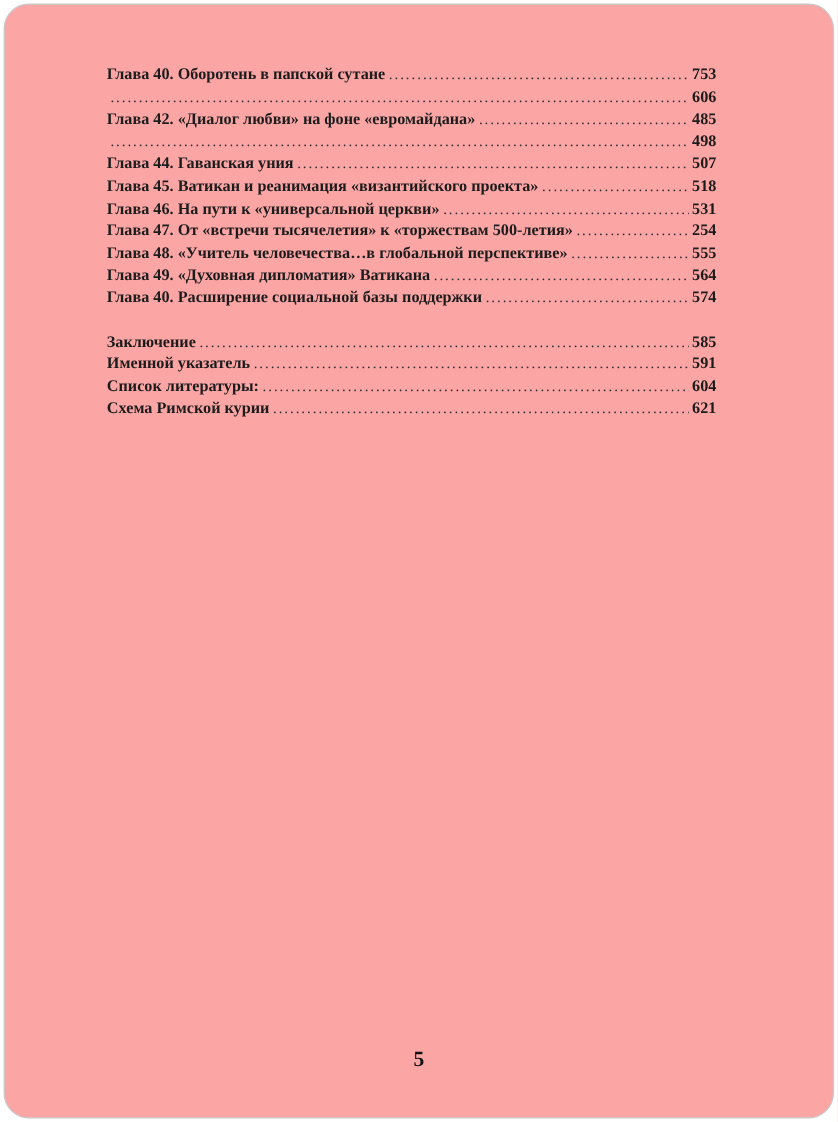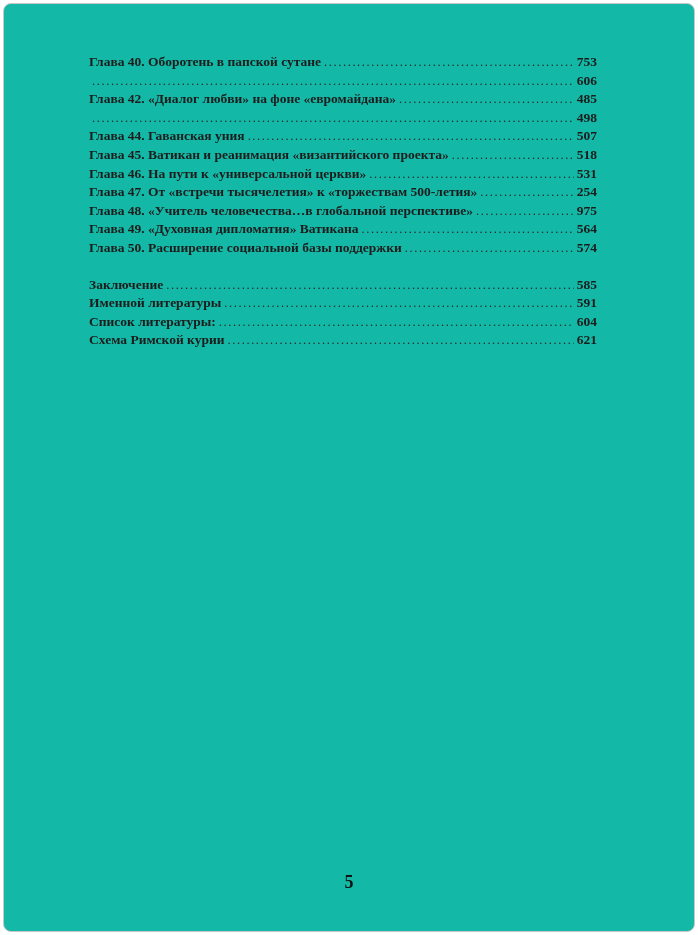--- a/index.html
+++ b/index.html
@@ -15,22 +15,22 @@
     color: #1c1c1c;
     overflow: hidden;
   }
   .page-frame {
     position: absolute;
     left: 3px;
     top: 3px;
     right: 3px;
     bottom: 3px;
     border: 1px solid #c8c8c8;
-    border-radius: 8px;
-    background: #14b8a6;
+    border-radius: 21px;
+    background: #fca5a5;
   }
   .toc {
     position: absolute;
     top: 49px;
     left: 85px;
     right: 97px;
   }
   .toc-row {
     display: flex;
     align-items: baseline;
@@ -114,42 +114,42 @@
       <span class="toc-page">531</span>
     </div>
     <div class="toc-row">
       <span class="toc-label">Глава 47. От «встречи тысячелетия» к «торжествам 500-летия»</span>
       <span class="dot-leader"></span>
       <span class="toc-page">254</span>
     </div>
     <div class="toc-row">
       <span class="toc-label">Глава 48. «Учитель человечества…в глобальной перспективе»</span>
       <span class="dot-leader"></span>
-      <span class="toc-page">975</span>
+      <span class="toc-page">555</span>
     </div>
     <div class="toc-row">
       <span class="toc-label">Глава 49. «Духовная дипломатия» Ватикана</span>
       <span class="dot-leader"></span>
       <span class="toc-page">564</span>
     </div>
     <div class="toc-row">
-      <span class="toc-label">Глава 50. Расширение социальной базы поддержки</span>
+      <span class="toc-label">Глава 40. Расширение социальной базы поддержки</span>
       <span class="dot-leader"></span>
       <span class="toc-page">574</span>
     </div>
 
     <div class="section-gap"></div>
 
     <div class="toc-row">
       <span class="toc-label">Заключение</span>
       <span class="dot-leader"></span>
       <span class="toc-page">585</span>
     </div>
     <div class="toc-row">
-      <span class="toc-label">Именной литературы</span>
+      <span class="toc-label">Именной указатель</span>
       <span class="dot-leader"></span>
       <span class="toc-page">591</span>
     </div>
     <div class="toc-row">
       <span class="toc-label">Список литературы:</span>
       <span class="dot-leader"></span>
       <span class="toc-page">604</span>
     </div>
     <div class="toc-row">
       <span class="toc-label">Схема Римской курии</span>

